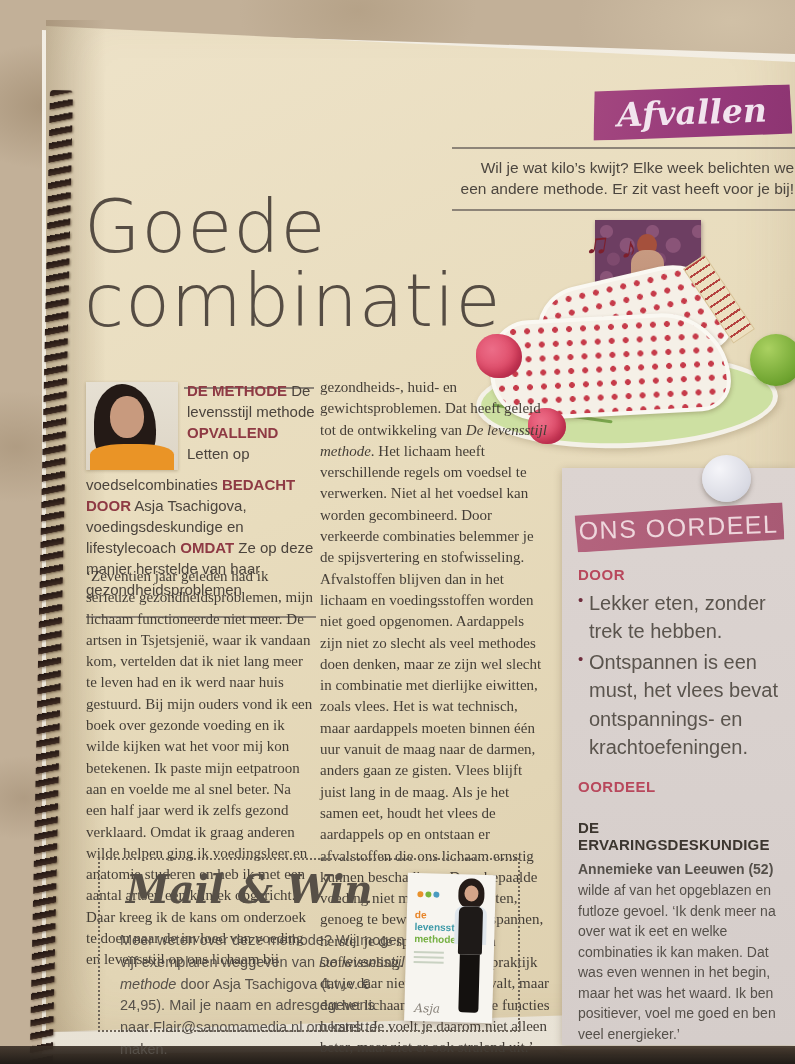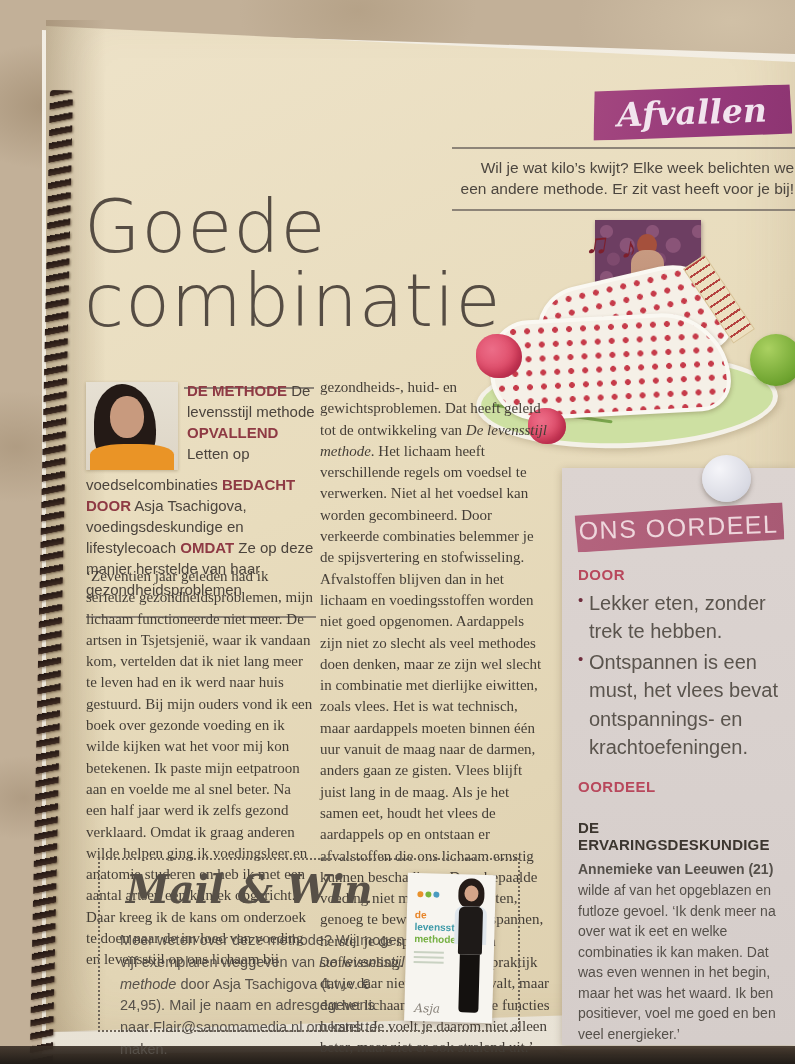--- a/index.html
+++ b/index.html
@@ -253,21 +253,21 @@
 <div class="abs verdict">
   <div class="pin"></div>
   <div class="verdict-banner">ONS OORDEEL</div>
   <div class="v-heading">DOOR</div>
   <ul class="v-list">
     <li>Lekker eten, zonder trek te hebben.</li>
     <li>Ontspannen is een must, het vlees bevat ontspannings- en krachtoefeningen.</li>
   </ul>
   <div class="v-heading">OORDEEL</div>
   <div class="expert-heading">DE ERVARINGSDESKUNDIGE</div>
-  <div class="expert-text"><span class="expert-name">Annemieke van Leeuwen (21)</span><span> wilde af van het opgeblazen en futloze gevoel. ‘Ik denk meer na over wat ik eet en welke combinaties ik kan maken. Dat was even wennen in het begin, maar het was het waard. Ik ben positiever, voel me goed en ben veel energieker.’</span></div>
+  <div class="expert-text"><span class="expert-name">Annemieke van Leeuwen (52)</span><span> wilde af van het opgeblazen en futloze gevoel. ‘Ik denk meer na over wat ik eet en welke combinaties ik kan maken. Dat was even wennen in het begin, maar het was het waard. Ik ben positiever, voel me goed en ben veel energieker.’</span></div>
 </div>
 
 <div class="abs mailwin">
   <div class="mw-title">Mail &amp; Win</div>
   <div class="mw-text"><span>Meer weten over deze methode? Wij mogen vijf exemplaren weggeven van </span><span class="ital">De levensstijl methode</span><span> door Asja Tsachigova (t.w.v. € 24,95). Mail je naam en adresgegevens naar Flair@sanomamedia.nl om kans te maken.</span></div>
   <div class="book">
     <div class="book-logo"><i class="ld1"></i><i class="ld2"></i><i class="ld3"></i></div>
     <div class="book-title">
       <span class="bt-de">de</span>
       <span class="bt-lev">levensstijl</span>

